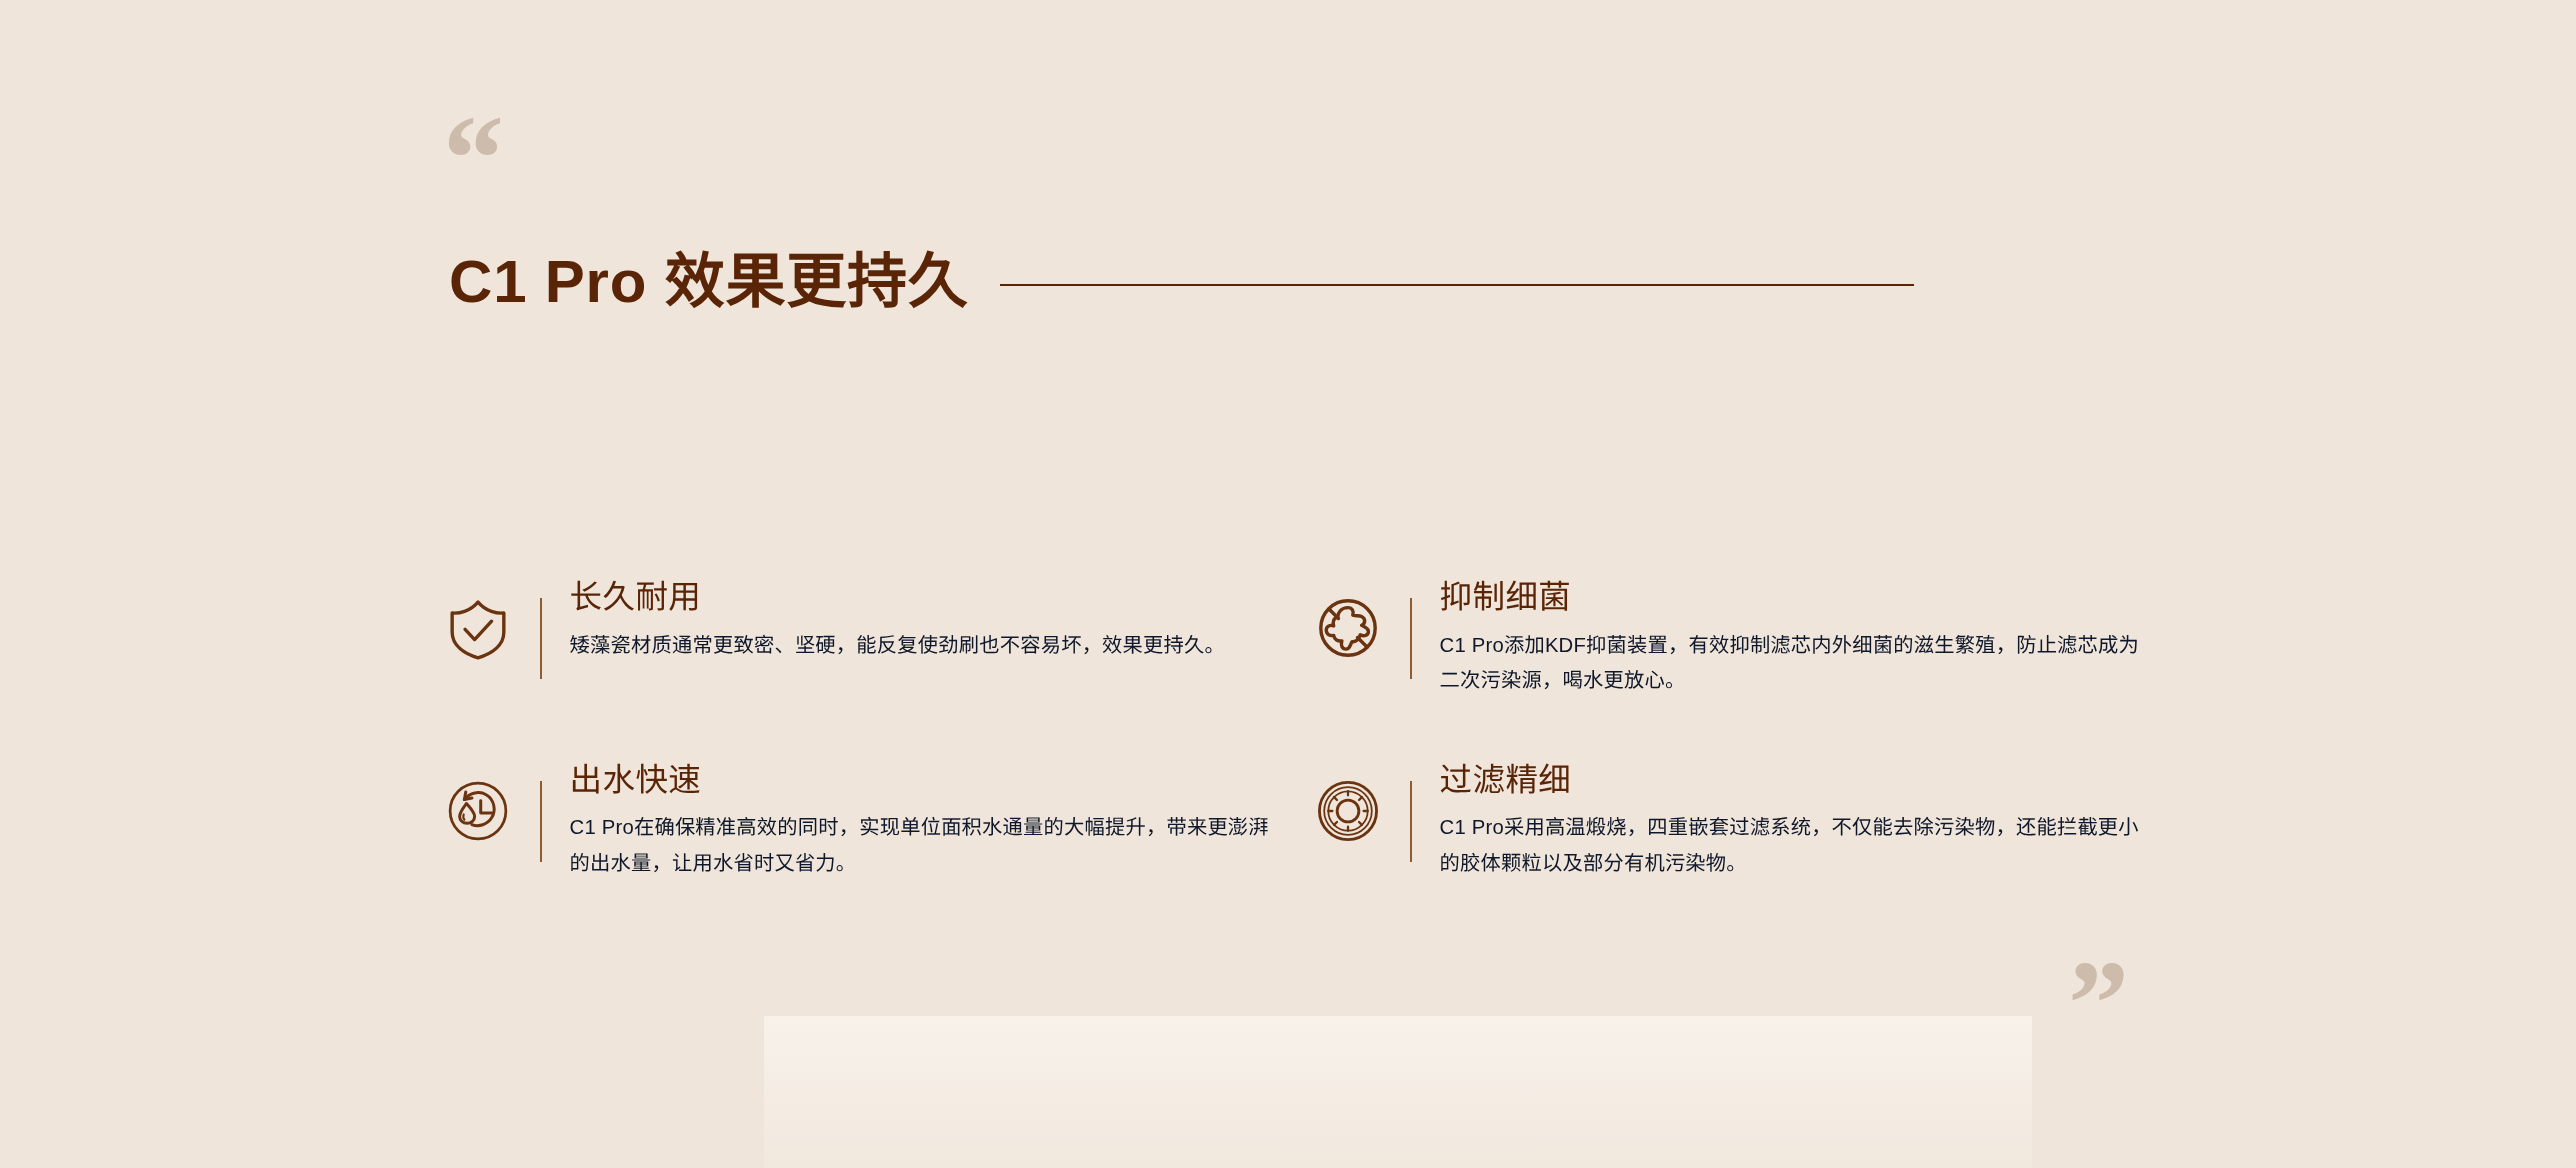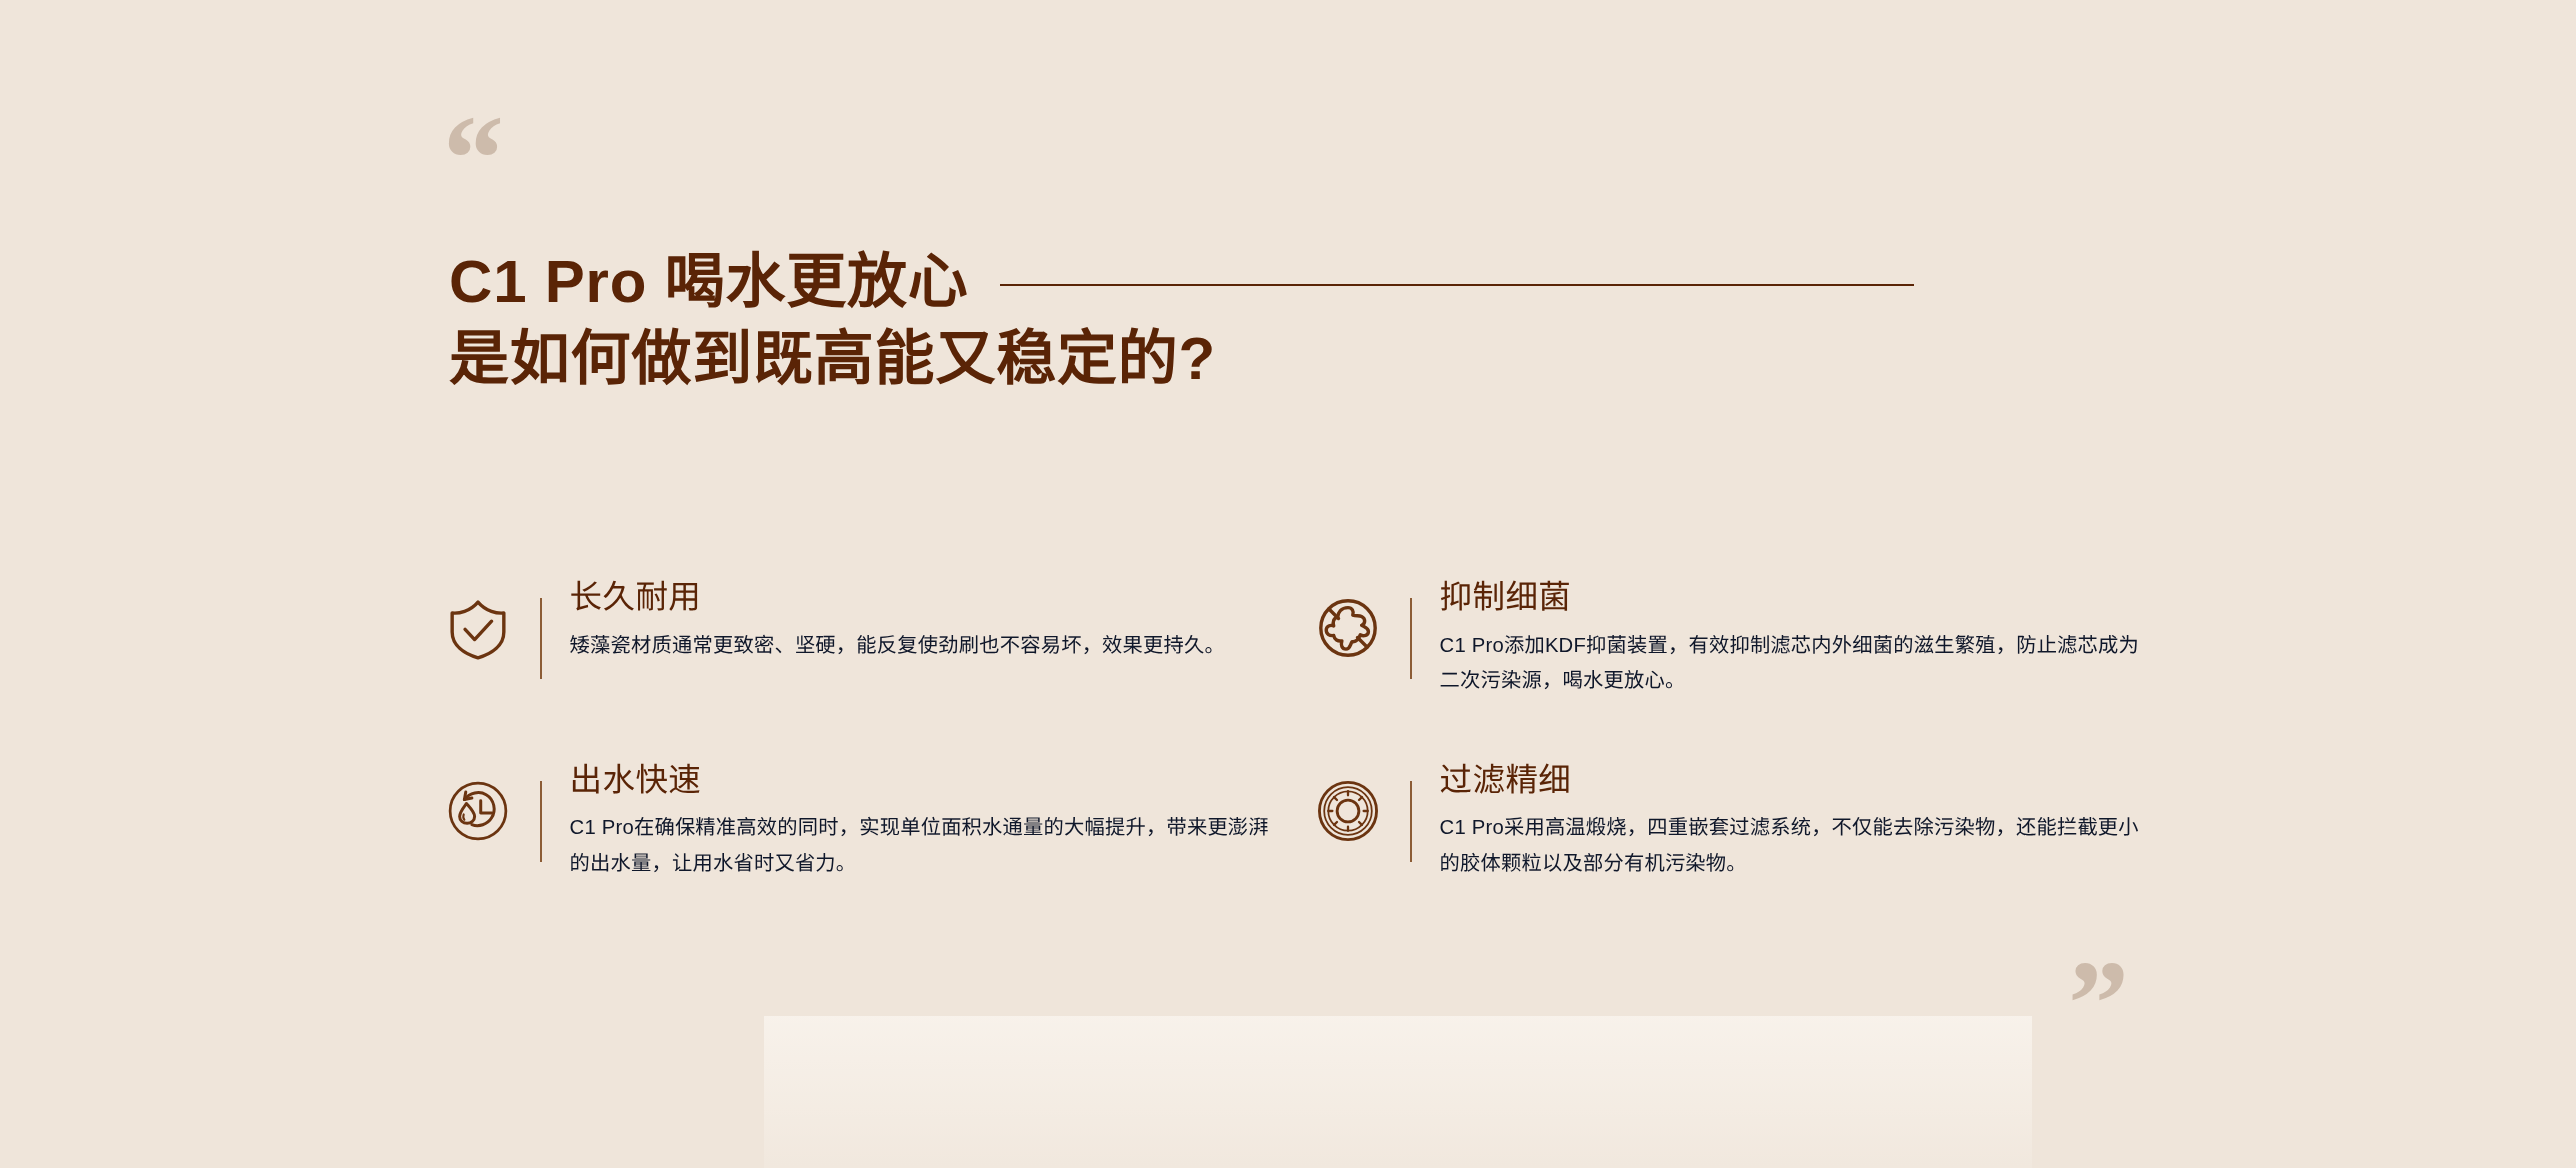--- a/index.html
+++ b/index.html
@@ -171,24 +171,23 @@
 <div class="page">
 
   <div class="soft-panel"></div>
 
   <span class="quote-mark quote-open">“</span>
 
   <span class="quote-mark quote-close">”</span>
 
   <div class="title-block">
     <div class="title-row">
-      <div class="title-line">C1 Pro 喝水更放心</div>
+      <div class="title-line">C1 Pro 效果更持久</div>
       <div class="title-rule"></div>
     </div>
-    <div class="title-line">是如何做到既高能又稳定的?</div>
   </div>
 
   <div class="features">
 
     <div class="feature">
       <div class="feature-icon">
         <svg viewBox="0 0 100 100" aria-hidden="true">
           <path class="ico" d="M50 12 C62 26 78 29 88 28 L88 56 C88 76 70 88 50 94 C30 88 12 76 12 56 L12 28 C22 29 38 26 50 12 Z"></path>
           <path class="ico" d="M31 52 L45 67 L70 40"></path>
         </svg>

